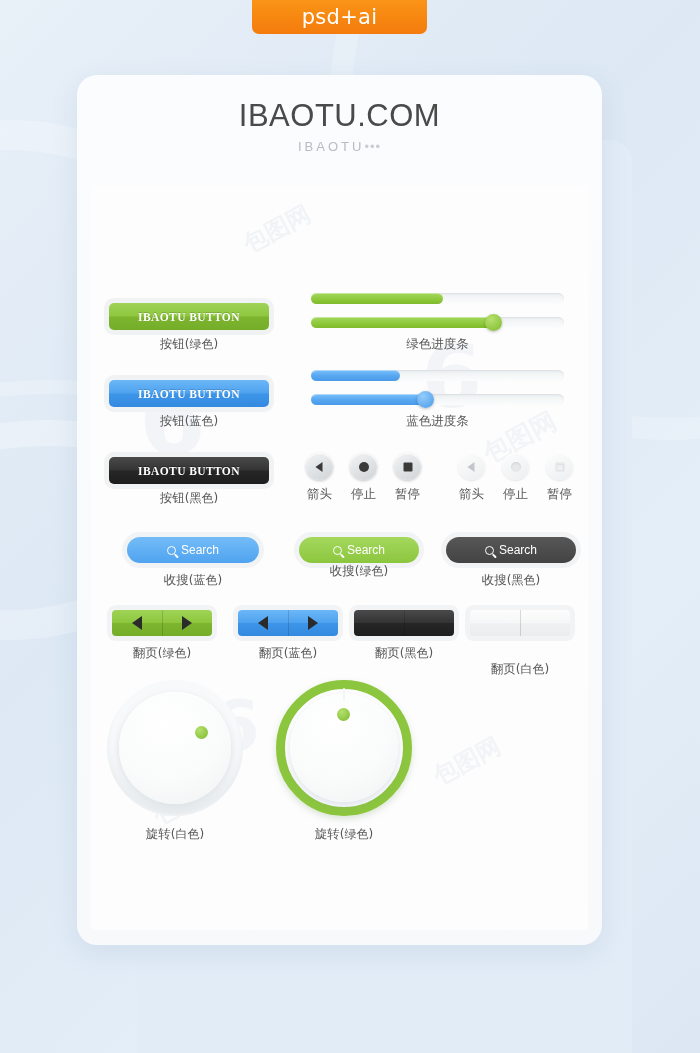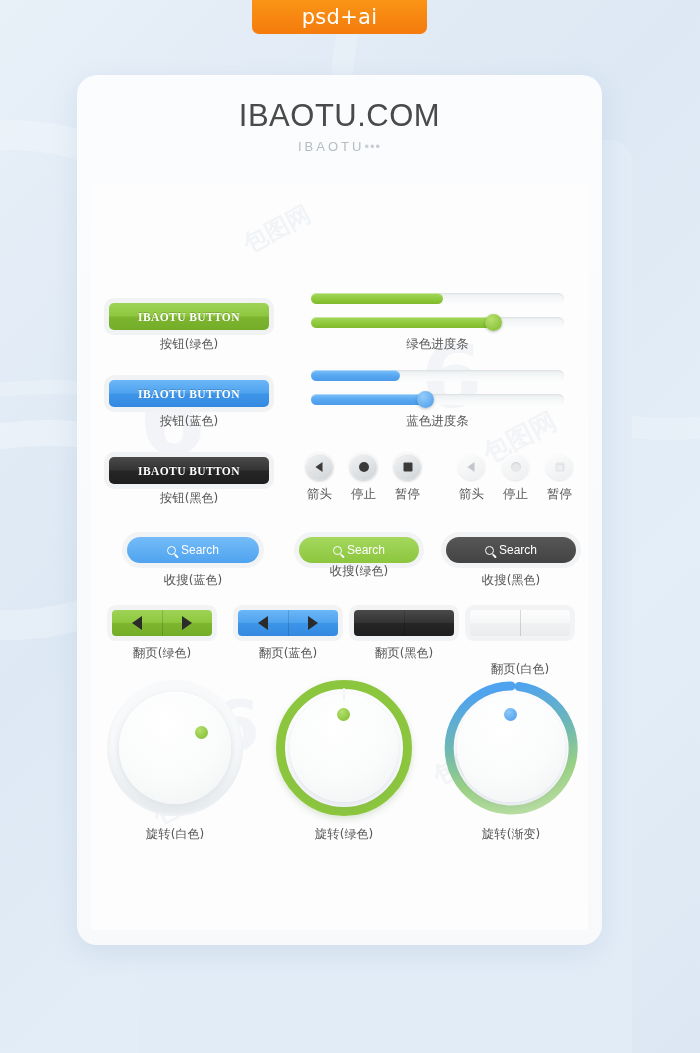--- a/index.html
+++ b/index.html
@@ -390,35 +390,15 @@
         <div class="dial-ring" style="border:9px solid #8cc63e;border-radius:50%;box-shadow:0 3px 7px rgba(120,150,90,.25);"></div>
         <div class="dial-face" style="inset:14px;"></div>
         <div class="dial-tick" style="left:67px;top:8px;"></div>
         <div class="dial-dot dot-green" style="left:61px;top:28px;"></div>
       </div>
       <div class="label" style="margin-top:10px;width:136px;">
         <span>旋转</span><small>(绿色)</small>
       </div>
     </div>
 
-    <div class="btn-wrap" style="left:352px;top:495px;">
-      <div class="dial">
-        <svg width="136" height="136" viewBox="0 0 136 136" style="position:absolute;inset:0;">
-          <defs>
-            <linearGradient id="dgrad" x1="0.55" y1="0" x2="0.75" y2="1">
-              <stop offset="0%" stop-color="#4fa3ef"></stop>
-              <stop offset="38%" stop-color="#6fb8b4"></stop>
-              <stop offset="70%" stop-color="#9ad184"></stop>
-              <stop offset="100%" stop-color="#b9dea2"></stop>
-            </linearGradient>
-          </defs>
-          <path d="M 68 6 A 62 62 0 1 0 76 6.5" fill="none" stroke="url(#dgrad)" stroke-width="9" stroke-linecap="round"></path>
-        </svg>
-        <div class="dial-face" style="inset:14px;"></div>
-        <div class="dial-dot dot-blue" style="left:61px;top:28px;"></div>
-      </div>
-      <div class="label" style="margin-top:10px;width:136px;">
-        <span>旋转</span><small>(渐变)</small>
-      </div>
-    </div>
 
   </div>
 </div>
 
 </body></html>

